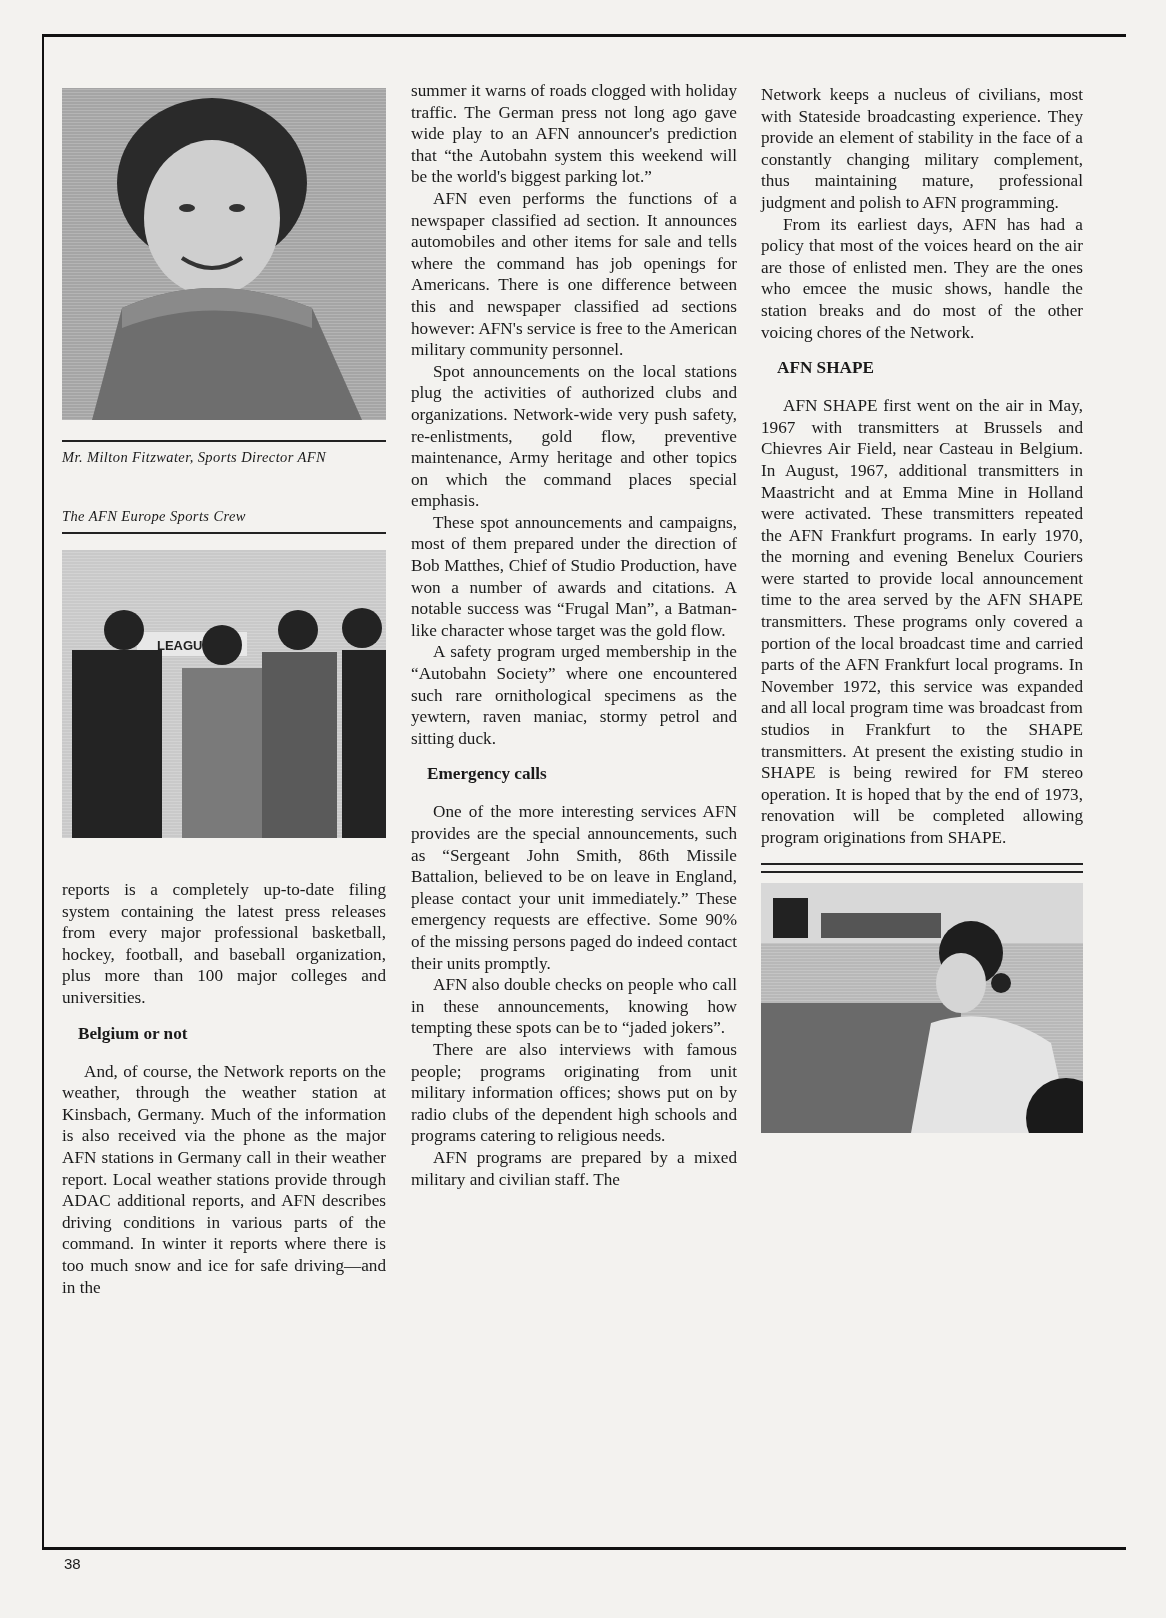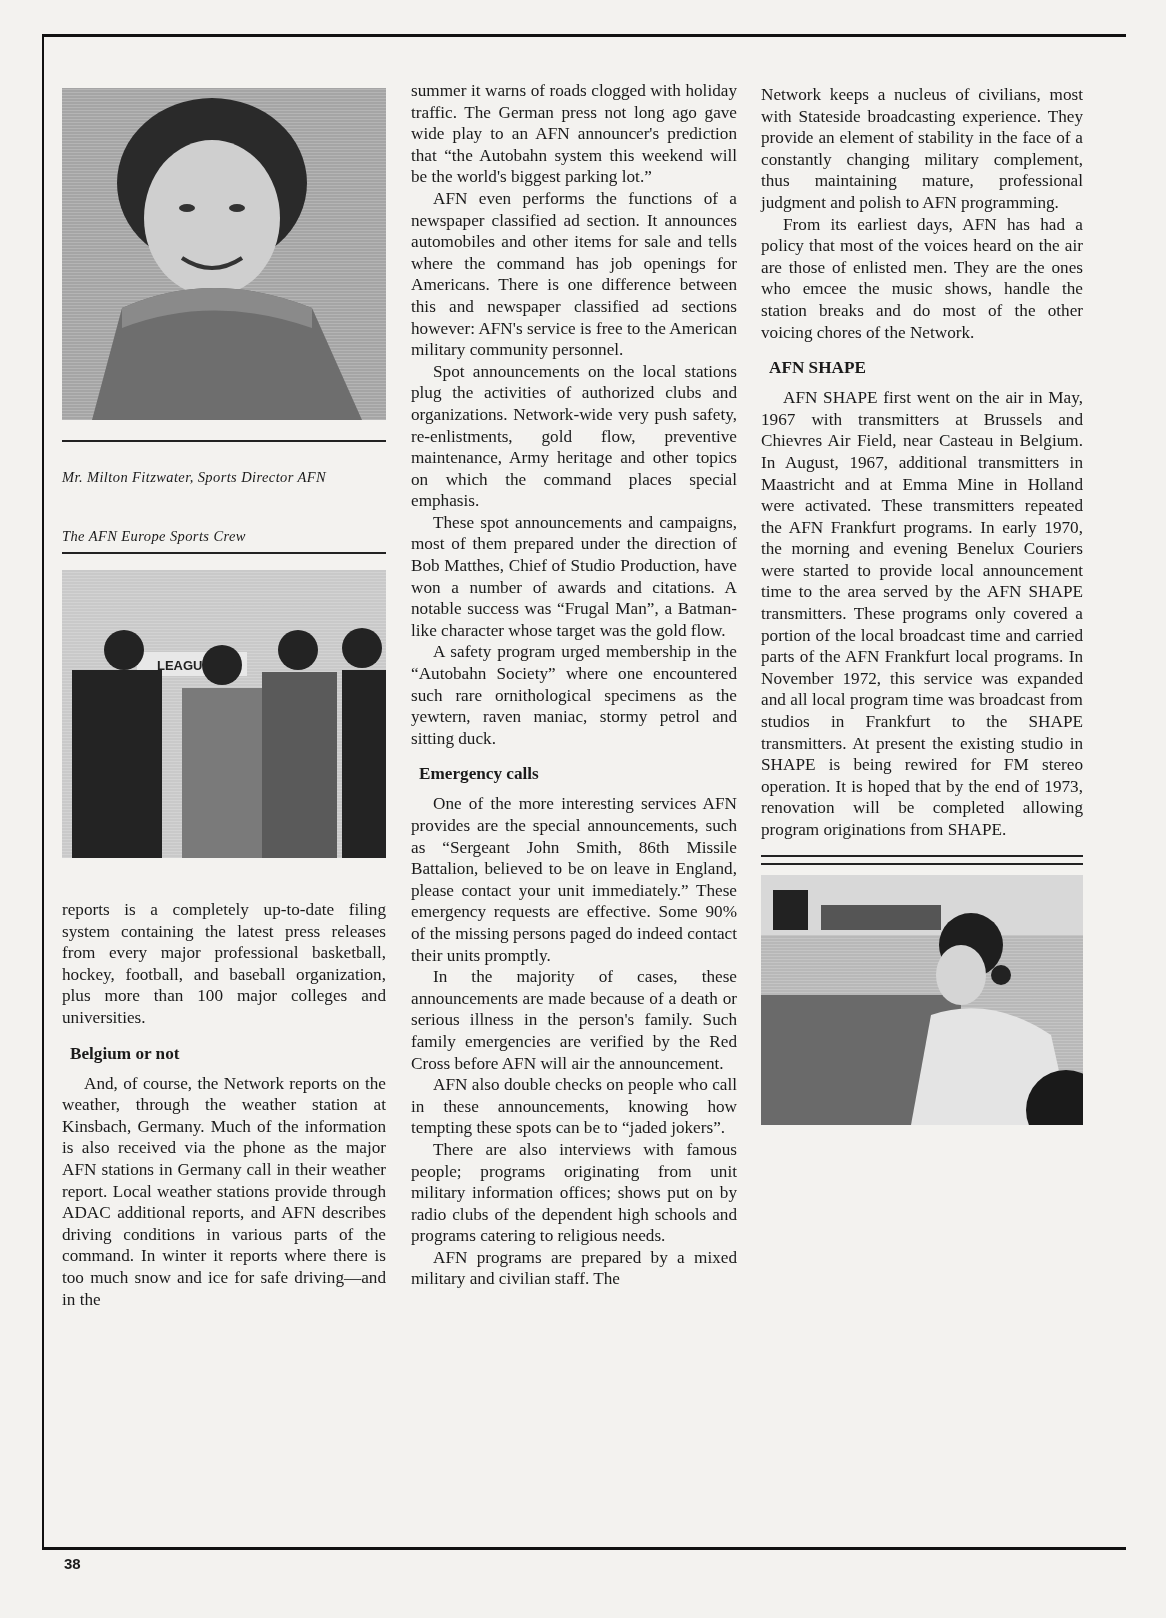--- a/index.html
+++ b/index.html
@@ -9,55 +9,55 @@
     font-family:"Liberation Serif", "DejaVu Serif", serif;
     color:#1a1a1a;
   }
   .frame {
     position:absolute; left:42px; top:34px; width:1082px; height:1510px;
     border-top:3px solid #111; border-left:2px solid #111; border-bottom:3px solid #111;
   }
   .col { position:absolute; }
   .col p { margin:0; font-size:17.2px; line-height:21.6px; text-align:justify; }
   .col p.ind { text-indent:22px; }
-  .col h3 { margin:8px; font-size:17.2px; font-weight:bold; line-height:22px; }
+  .col h3 { margin:16px; font-size:17.2px; font-weight:bold; line-height:22px; }
   .caption {
     font-style:italic; font-size:14.5px; line-height:18px;
     font-family:"Liberation Serif", serif; letter-spacing:0.4px;
   }
   .rule { height:2px; background:#222; }
   .photo {
     position:absolute; overflow:hidden;
     background-color:#9a9a9a;
     background-image:repeating-linear-gradient(0deg, rgba(255,255,255,0.18) 0 1px, transparent 1px 3px);
   }
   .pagenum {
     position:absolute; left:64px; top:1555px;
-    font-family:"Liberation Sans", sans-serif; font-weight:bold; font-size:15px;
+    font-family:"Liberation Sans", sans-serif; font-weight:normal; font-size:15px;
   }
 </style>
 </head>
 <body>
 
 <div class="frame"></div>
 
 <div class="col" style="left:62px; top:88px; width:324px;">
   <div class="photo" style="position:relative; width:324px; height:332px; background-color:#a5a5a5;">
     <svg width="324" height="332" viewBox="0 0 324 332">
       <ellipse cx="150" cy="95" rx="95" ry="85" fill="#2a2a2a"></ellipse>
       <ellipse cx="150" cy="130" rx="68" ry="78" fill="#cfcfcf"></ellipse>
       <path d="M30 332 L60 220 Q150 180 250 220 L300 332 Z" fill="#6e6e6e"></path>
       <path d="M60 220 Q150 180 250 220 L250 240 Q150 205 60 240 Z" fill="#8a8a8a"></path>
       <ellipse cx="125" cy="120" rx="8" ry="4" fill="#333"></ellipse>
       <ellipse cx="175" cy="120" rx="8" ry="4" fill="#333"></ellipse>
       <path d="M120 170 Q150 190 180 170" stroke="#333" stroke-width="4" fill="none"></path>
     </svg>
   </div>
   <div class="rule" style="margin-top:20px;"></div>
-  <div class="caption" style="margin-top:26px;">Mr. Milton Fitzwater, Sports Director AFN</div>
+  <div class="caption" style="margin-top:6px;">Mr. Milton Fitzwater, Sports Director AFN</div>
   <div class="caption" style="margin-top:41px;">The AFN Europe Sports Crew</div>
   <div class="rule" style="margin-top:7px;"></div>
   <div class="photo" style="position:relative; margin-top:16px; width:324px; height:288px; background-color:#c9c9c9;">
     <svg width="324" height="288" viewBox="0 0 324 288">
       <rect x="75" y="82" width="110" height="24" fill="#e8e8e8"></rect>
       <text x="95" y="100" font-family="Liberation Sans, sans-serif" font-weight="bold" font-size="13" fill="#222">LEAGUE</text>
       <g fill="#232323">
         <circle cx="62" cy="80" r="20"></circle>
           <rect x="10" y="100" width="90" height="188"></rect>
         <circle cx="160" cy="95" r="20"></circle>
@@ -77,21 +77,20 @@
 </div>
 
 <div class="col" style="left:411px; top:80px; width:326px;">
   <p>summer it warns of roads clogged with holiday traffic. The German press not long ago gave wide play to an AFN announcer's prediction that “the Autobahn system this weekend will be the world's biggest parking lot.”</p>
   <p class="ind">AFN even performs the functions of a newspaper classified ad section. It announces automobiles and other items for sale and tells where the command has job openings for Americans. There is one difference between this and newspaper classified ad sections however: AFN's service is free to the American military community personnel.</p>
   <p class="ind">Spot announcements on the local stations plug the activities of authorized clubs and organizations. Network-wide very push safety, re-enlistments, gold flow, preventive maintenance, Army heritage and other topics on which the command places special emphasis.</p>
   <p class="ind">These spot announcements and campaigns, most of them prepared under the direction of Bob Matthes, Chief of Studio Production, have won a number of awards and citations. A notable success was “Frugal Man”, a Batman-like character whose target was the gold flow.</p>
   <p class="ind">A safety program urged membership in the “Autobahn Society” where one encountered such rare ornithological specimens as the yewtern, raven maniac, stormy petrol and sitting duck.</p>
   <h3 style="margin-top:14px;">Emergency calls</h3>
   <p class="ind">One of the more interesting services AFN provides are the special announcements, such as “Sergeant John Smith, 86th Missile Battalion, believed to be on leave in England, please contact your unit immediately.” These emergency requests are effective. Some 90% of the missing persons paged do indeed contact their units promptly.</p>
-  <p class="ind">In the majority of cases, these announcements are made because of a death or serious illness in the person's family. Such family emergencies are verified by the Red Cross before AFN will air the announcement.</p>
   <p class="ind">AFN also double checks on people who call in these announcements, knowing how tempting these spots can be to “jaded jokers”.</p>
   <p class="ind">There are also interviews with famous people; programs originating from unit military information offices; shows put on by radio clubs of the dependent high schools and programs catering to religious needs.</p>
   <p class="ind">AFN programs are prepared by a mixed military and civilian staff. The</p>
 </div>
 
 <div class="col" style="left:761px; top:84px; width:322px;">
   <p>Network keeps a nucleus of civilians, most with Stateside broadcasting experience. They provide an element of stability in the face of a constantly changing military complement, thus maintaining mature, professional judgment and polish to AFN programming.</p>
   <p class="ind">From its earliest days, AFN has had a policy that most of the voices heard on the air are those of enlisted men. They are the ones who emcee the music shows, handle the station breaks and do most of the other voicing chores of the Network.</p>
   <h3 style="margin-top:14px;">AFN SHAPE</h3>
   <p class="ind">AFN SHAPE first went on the air in May, 1967 with transmitters at Brussels and Chievres Air Field, near Casteau in Belgium. In August, 1967, additional transmitters in Maastricht and at Emma Mine in Holland were activated. These transmitters repeated the AFN Frankfurt programs. In early 1970, the morning and evening Benelux Couriers were started to provide local announcement time to the area served by the AFN SHAPE transmitters. These programs only covered a portion of the local broadcast time and carried parts of the AFN Frankfurt local programs. In November 1972, this service was expanded and all local program time was broadcast from studios in Frankfurt to the SHAPE transmitters. At present the existing studio in SHAPE is being rewired for FM stereo operation. It is hoped that by the end of 1973, renovation will be completed allowing program originations from SHAPE.</p>

